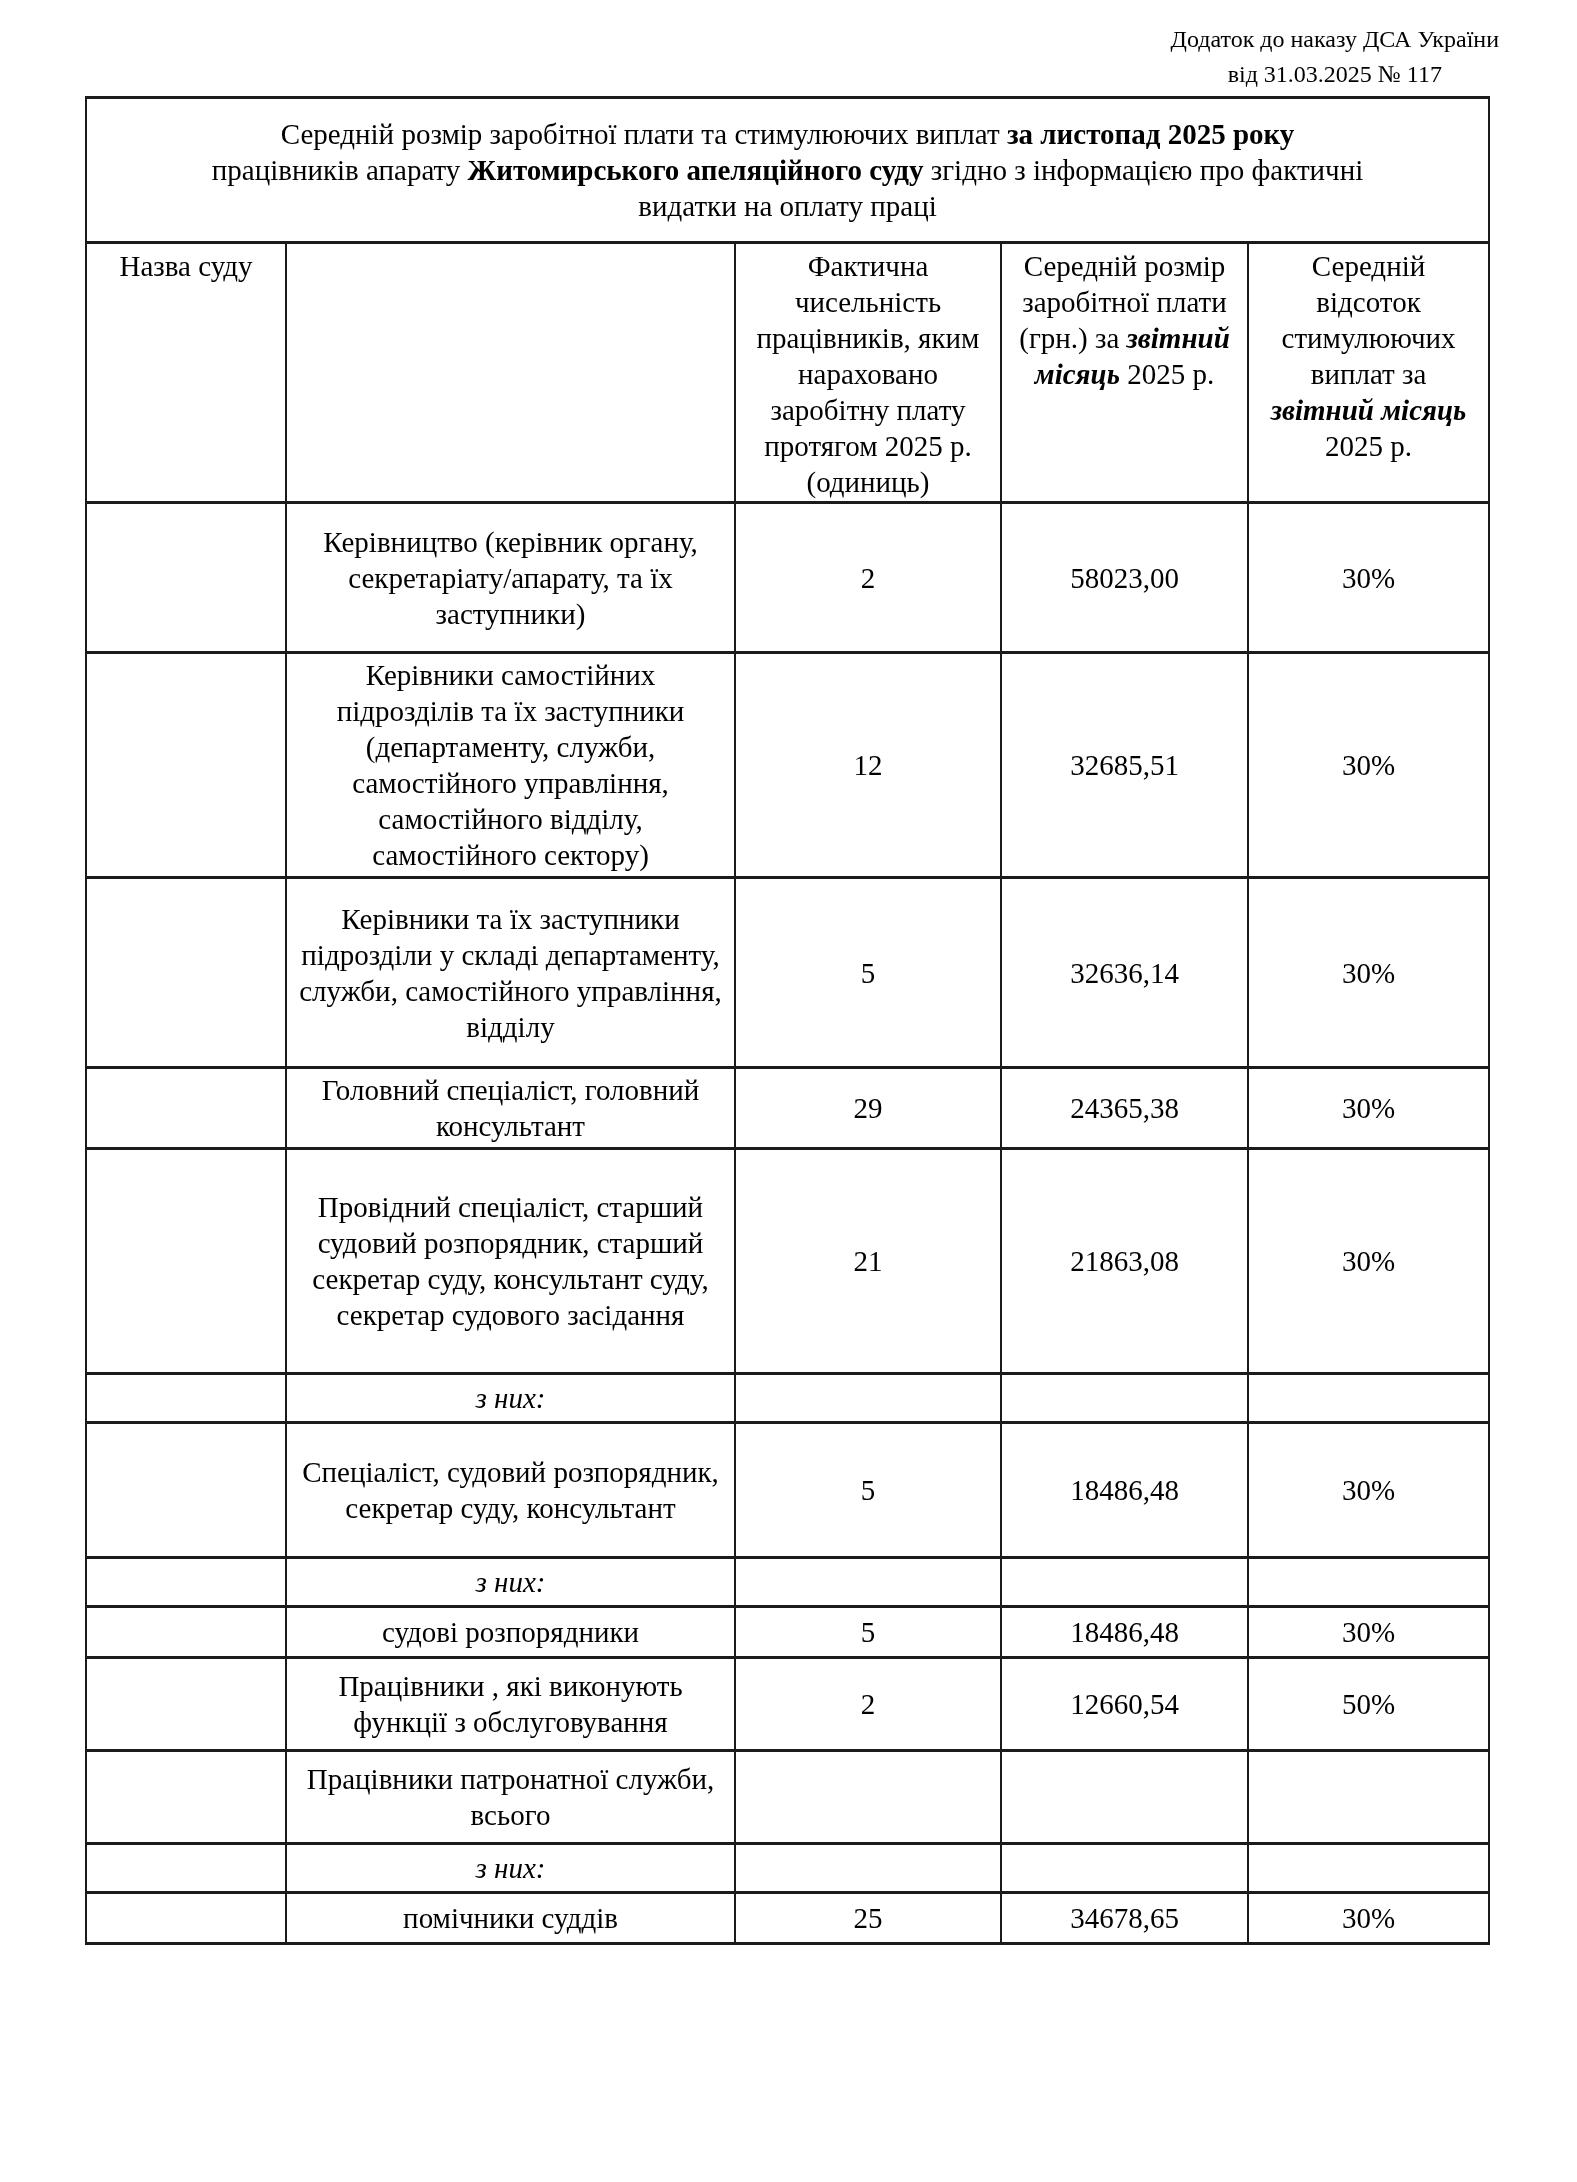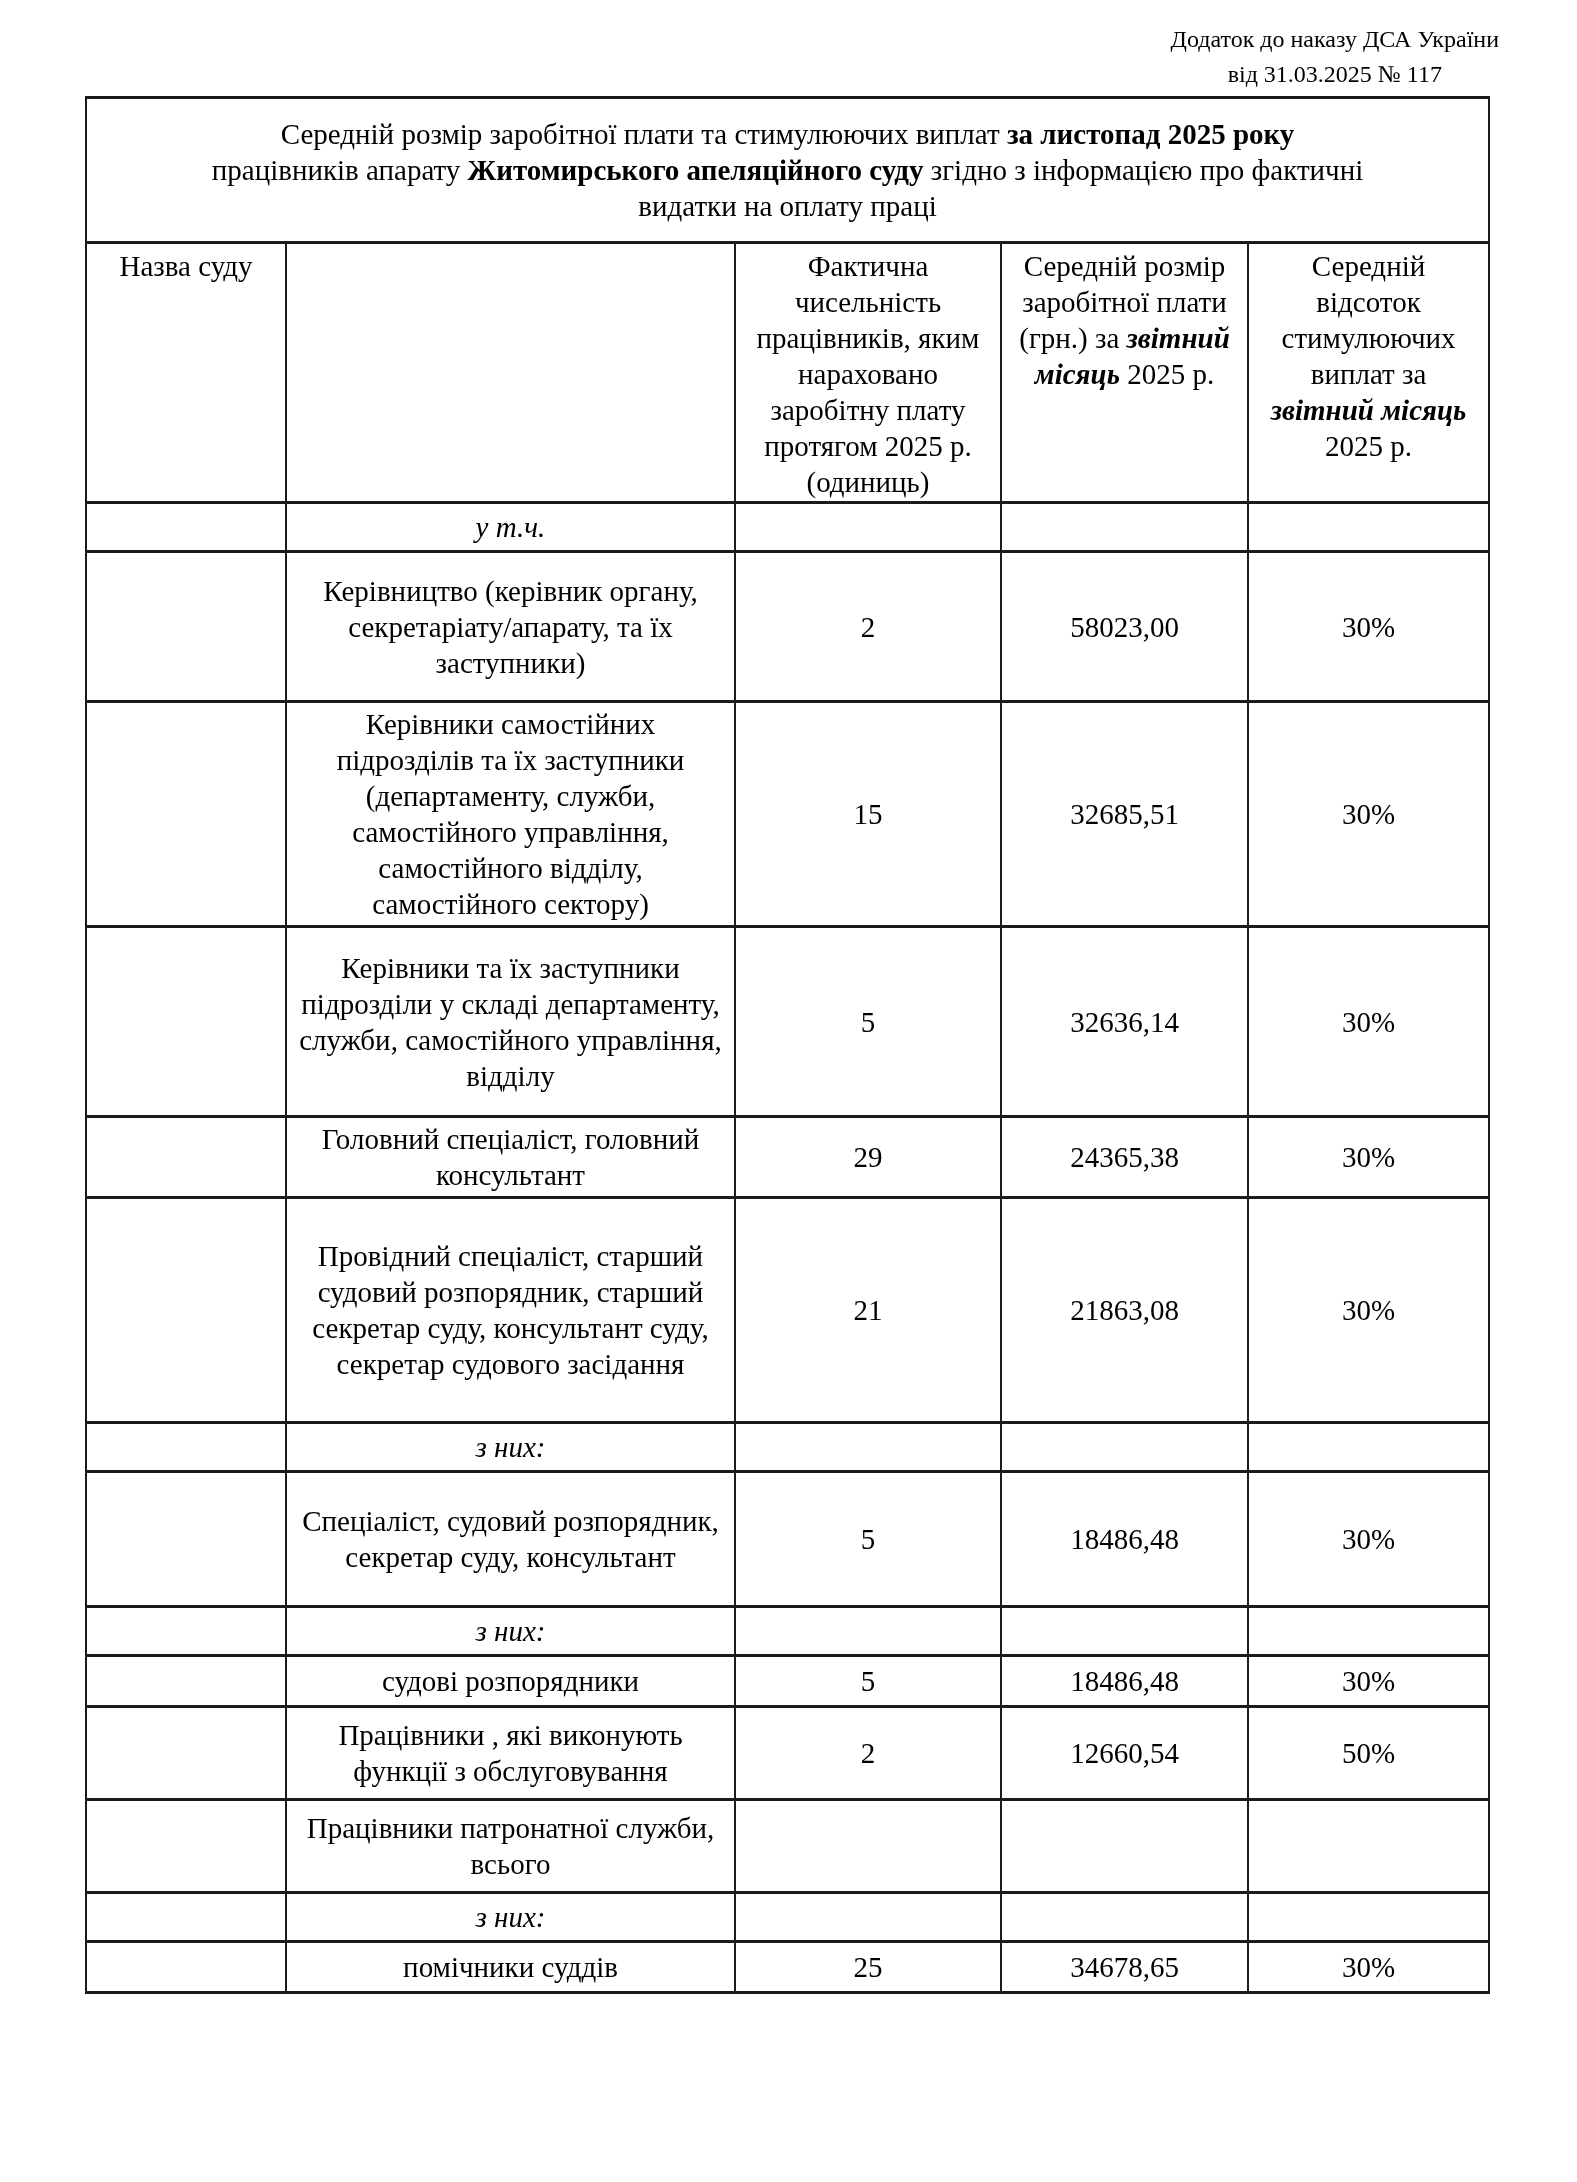--- a/index.html
+++ b/index.html
@@ -71,38 +71,31 @@
     <td></td>
     <td>Фактична чисельність працівників, яким нараховано заробітну плату протягом 2025 р. (одиниць)</td>
     <td>
       <span>Середній розмір заробітної плати (грн.) за </span><span class="bi">звітний місяць</span><span> 2025 р.</span>
     </td>
     <td>
       <span>Середній відсоток стимулюючих виплат за </span><span class="bi">звітний місяць</span><span> 2025 р.</span>
     </td>
   </tr>
 
-  <tr class="thin">
-    <td></td>
-    <td>у т.ч.</td>
-    <td></td>
-    <td></td>
-    <td></td>
-  </tr>
   <tr class="h145">
     <td></td>
     <td>Керівництво (керівник органу, секретаріату/апарату, та їх заступники)</td>
     <td>2</td>
     <td>58023,00</td>
     <td>30%</td>
   </tr>
   <tr class="h220">
     <td></td>
     <td>Керівники самостійних підрозділів та їх заступники (департаменту, служби, самостійного управління, самостійного відділу, самостійного сектору)</td>
-    <td>15</td>
+    <td>12</td>
     <td>32685,51</td>
     <td>30%</td>
   </tr>
   <tr class="h185">
     <td></td>
     <td>Керівники та їх заступники підрозділи у складі департаменту, служби, самостійного управління, відділу</td>
     <td>5</td>
     <td>32636,14</td>
     <td>30%</td>
   </tr>

